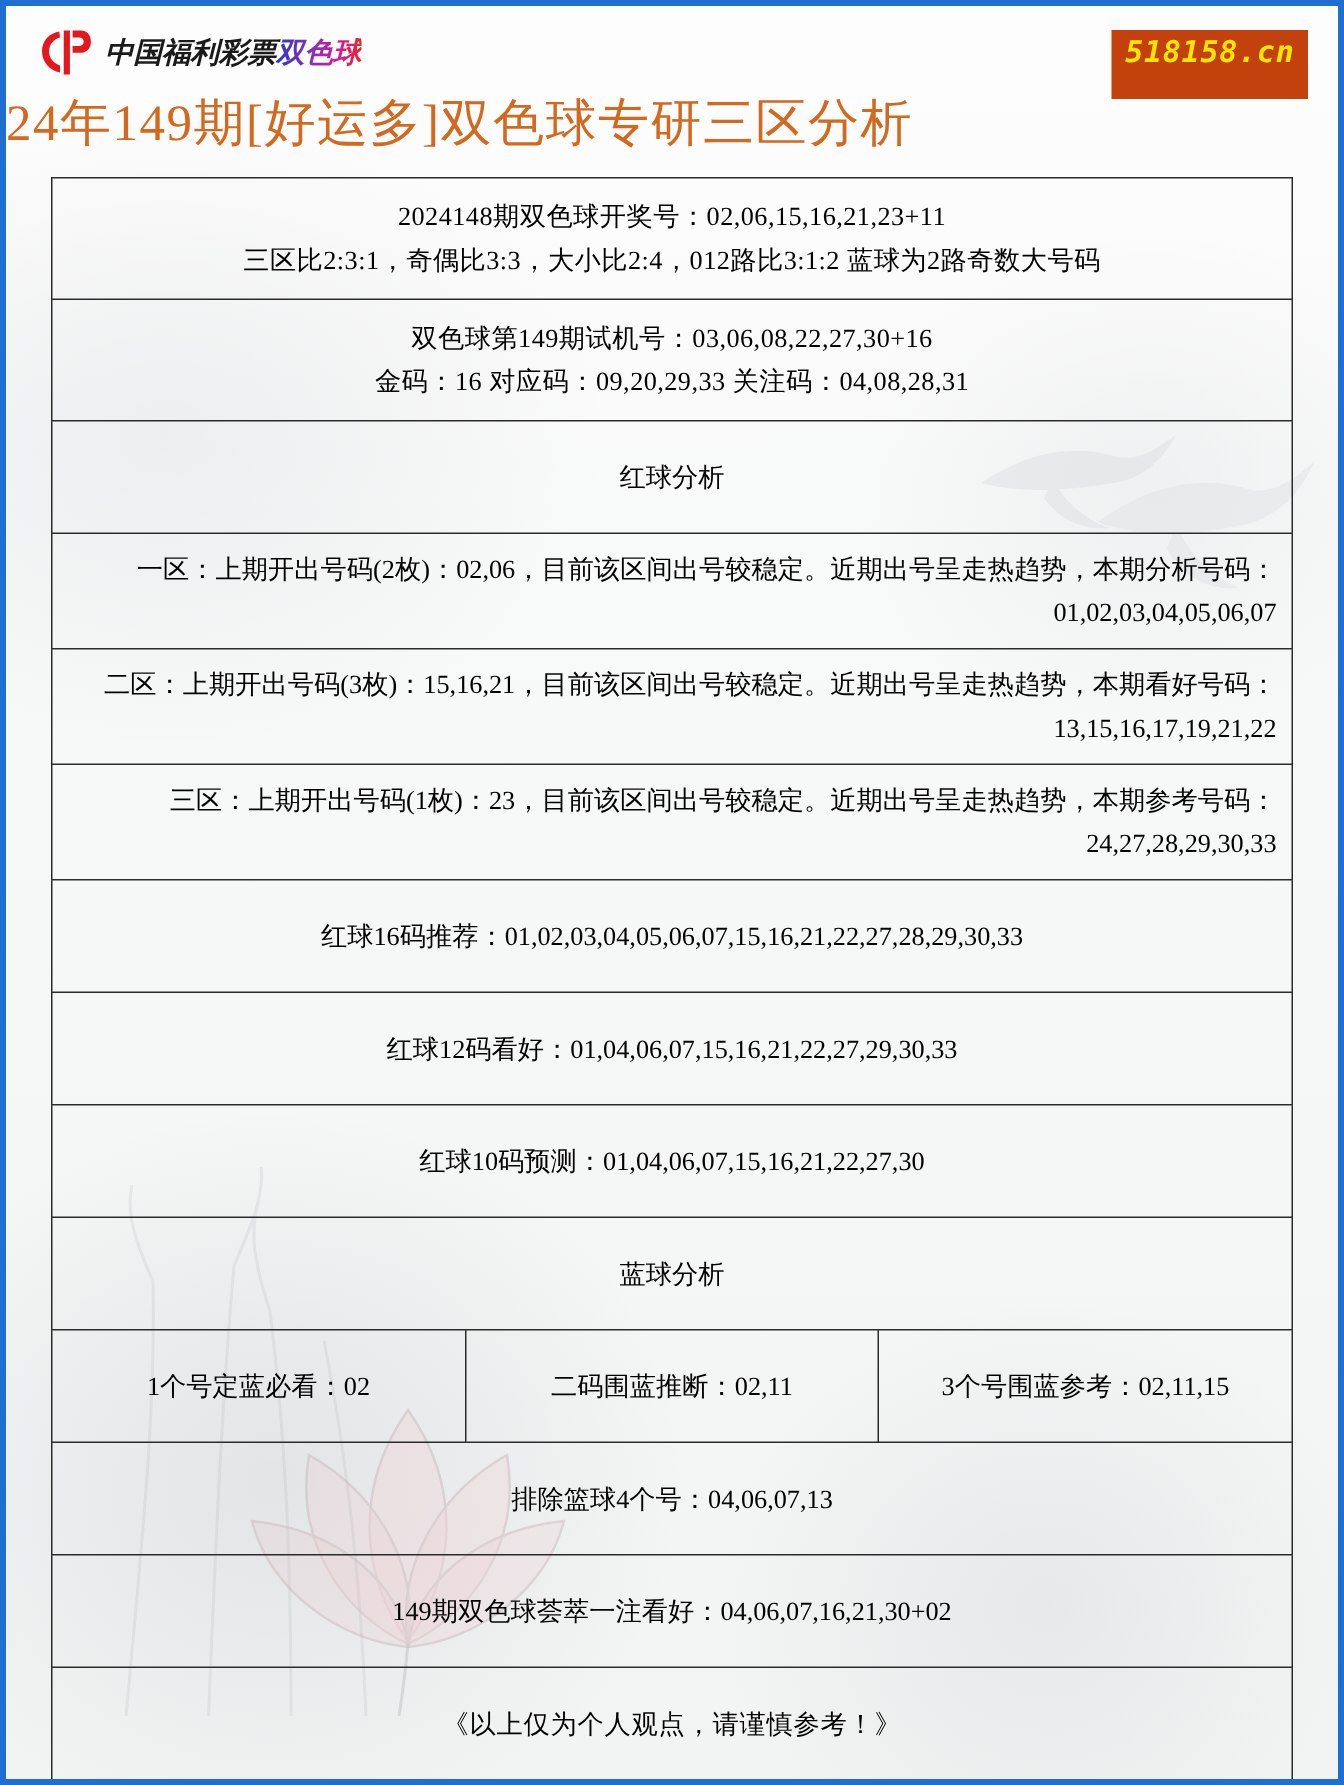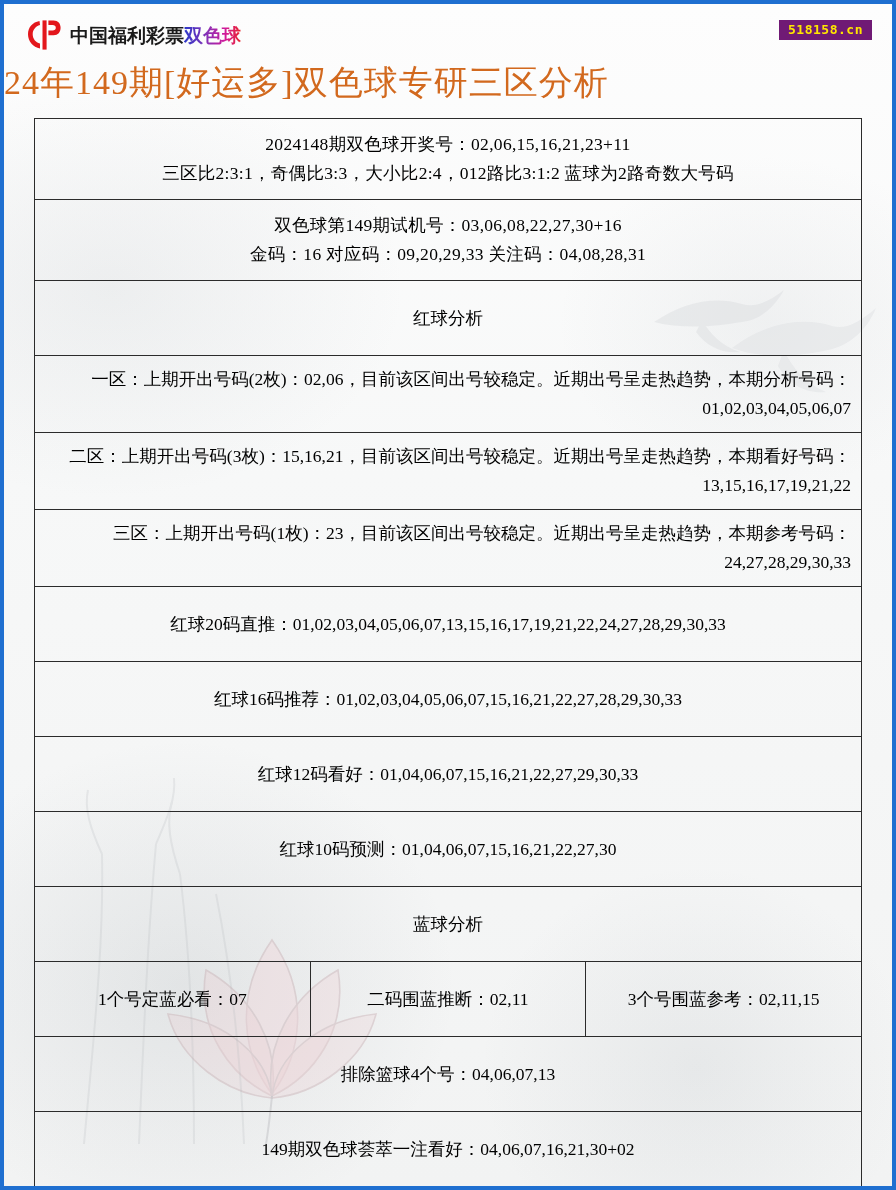--- a/index.html
+++ b/index.html
@@ -67,20 +67,21 @@
     z-index: 0;
     opacity: 0.45;
     pointer-events: none;
   }
 
   
   .header {
     position: relative;
     z-index: 2;
     height: 55px;
+    font-style: italic;
   }
   .brand {
     position: absolute;
     left: 22px;
     top: 14px;
     display: flex;
     align-items: center;
     gap: 8px;
     height: 34px;
   }
@@ -101,27 +102,27 @@
   .brand-text .ssq {
     background: linear-gradient(90deg, #2b39c9 0%, #8a2fb5 42%, #d1199a 72%, #e8272b 100%);
     -webkit-background-clip: text;
     background-clip: text;
     color: transparent;
   }
   .site-badge {
     position: absolute;
     right: 20px;
     top: 16px;
-    background: #701a75;
+    background: #c2410c;
     color: #ffe600;
     font-family: "DejaVu Sans Mono", "Liberation Mono", monospace;
-    font-size: 13px;
+    font-size: 20px;
     font-weight: bold;
     letter-spacing: 0.5px;
-    padding: 3px 9px 2px 9px;
+    padding: 3px 9px 20px 9px;
     line-height: 1.15;
   }
 
   
   .page-title {
     position: relative;
     z-index: 2;
     text-align: left;
     color: #d2691e;
     font-size: 34px;
@@ -255,42 +256,39 @@
       </tr>
 
       <tr>
         <td class="l tall2" colspan="3">二区：上期开出号码(3枚)：15,16,21，目前该区间出号较稳定。近期出号呈走热趋势，本期看好号码：13,15,16,17,19,21,22</td>
       </tr>
 
       <tr>
         <td class="l tall2" colspan="3">三区：上期开出号码(1枚)：23，目前该区间出号较稳定。近期出号呈走热趋势，本期参考号码：24,27,28,29,30,33</td>
       </tr>
 
-      <tr>
-        <td class="c sec" colspan="3">红球20码直推：01,02,03,04,05,06,07,13,15,16,17,19,21,22,24,27,28,29,30,33</td>
-      </tr>
 
       <tr>
         <td class="c sec" colspan="3">红球16码推荐：01,02,03,04,05,06,07,15,16,21,22,27,28,29,30,33</td>
       </tr>
 
       <tr>
         <td class="c sec" colspan="3">红球12码看好：01,04,06,07,15,16,21,22,27,29,30,33</td>
       </tr>
 
       <tr>
         <td class="c sec" colspan="3">红球10码预测：01,04,06,07,15,16,21,22,27,30</td>
       </tr>
 
       <tr>
         <td class="c sec" colspan="3">蓝球分析</td>
       </tr>
 
       <tr>
-        <td class="c sec" style="width:280px">1个号定蓝必看：07</td>
+        <td class="c sec" style="width:280px">1个号定蓝必看：02</td>
         <td class="c sec" style="width:278px">二码围蓝推断：02,11</td>
         <td class="c sec">3个号围蓝参考：02,11,15</td>
       </tr>
 
       <tr>
         <td class="c sec" colspan="3">排除篮球4个号：04,06,07,13</td>
       </tr>
 
       <tr>
         <td class="c sec" colspan="3">149期双色球荟萃一注看好：04,06,07,16,21,30+02</td>

